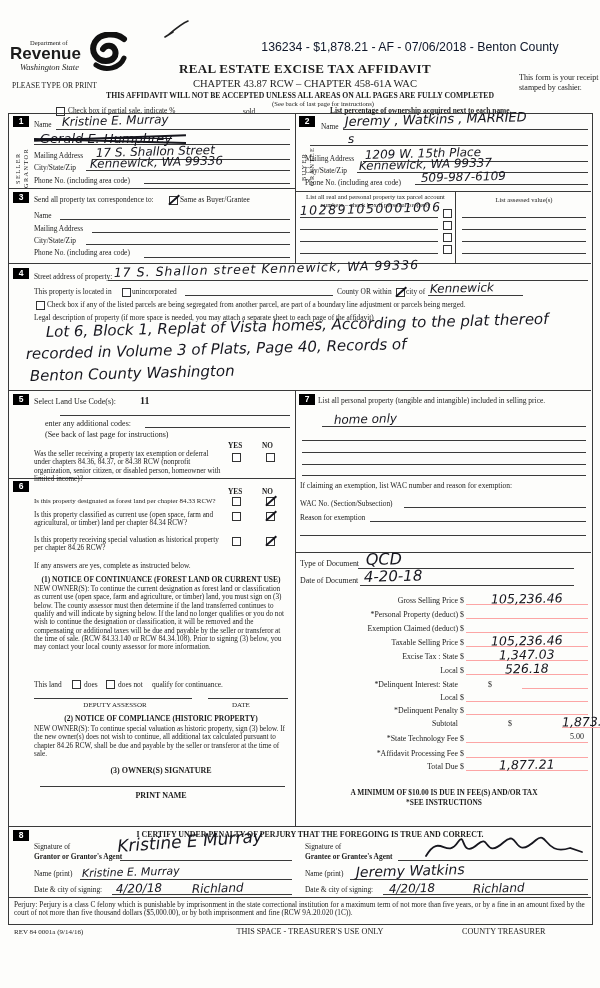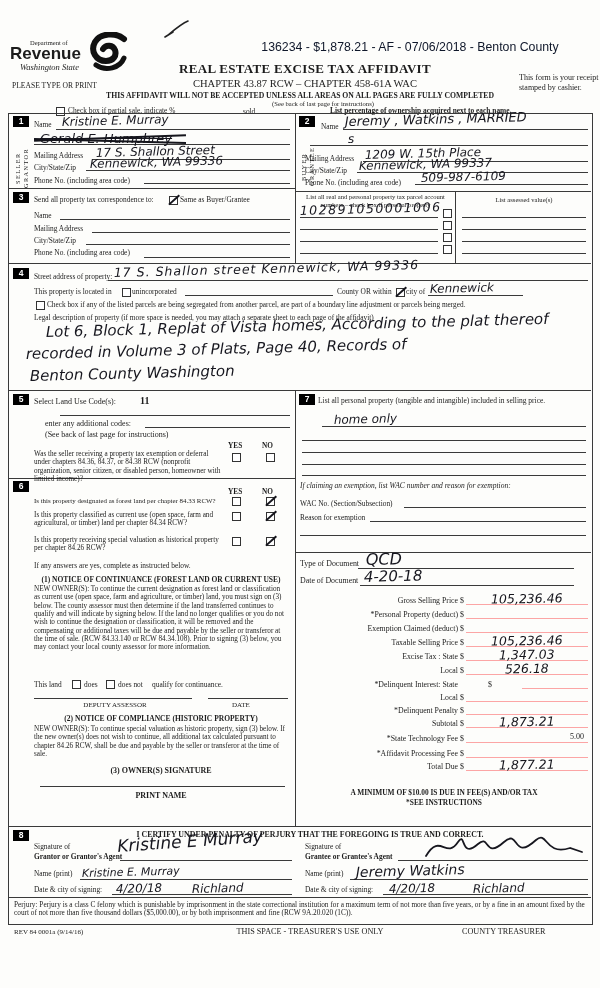--- a/index.html
+++ b/index.html
@@ -224,21 +224,21 @@
 
   <div class="badge" style="left:299px;top:394px;">7</div>
   <div class="abs" style="left:318px;top:396px;width:266px;font-size:7.5px;line-height:1.25;">List all personal property (tangible and intangible) included in selling price.</div>
   <div class="fl" style="left:322px;top:412px;width:264px;height:14px;">
       <span class="hw hw12 abs" style="left:12px;top:1px;">home only</span>
     </div>
   <div class="fl" style="left:302px;top:432px;width:284px;height:8px;"></div>
   <div class="fl" style="left:302px;top:444px;width:284px;height:8px;"></div>
   <div class="fl" style="left:302px;top:456px;width:284px;height:8px;"></div>
   <div class="fl" style="left:302px;top:467px;width:284px;height:8px;"></div>
-  <div class="abs" style="left:300px;top:481px;width:288px;font-size:7.5px;font-style:italic;">If claiming an exemption, list WAC number and reason for exemption:</div>
+  <div class="abs" style="left:300px;top:481px;width:288px;font-size:7.5px;">If claiming an exemption, list WAC number and reason for exemption:</div>
   <div class="abs lbl" style="left:300px;top:499px;">WAC No. (Section/Subsection)</div>
   <div class="fl" style="left:404px;top:499px;width:182px;height:8px;"></div>
   <div class="abs lbl" style="left:300px;top:513px;">Reason for exemption</div>
   <div class="fl" style="left:370px;top:513px;width:216px;height:8px;"></div>
   <div class="fl" style="left:300px;top:527px;width:286px;height:8px;"></div>
 
   <div class="abs" style="left:300px;top:559px;font-size:7.9px;">Type of Document</div>
   <div class="fl" style="left:358px;top:550px;width:216px;height:18px;">
       <span class="hw abs" style="left:8px;top:0px;font-size:16px;">QCD</span>
     </div>
@@ -285,21 +285,21 @@
   <div class="finrow" style="top:688px;">
       <span class="finlabel">Local</span>
       <span class="dollar">$</span>
       <span class="finline"><span class="hw-fin"></span></span>
     </div>
   <div class="finrow" style="top:701px;">
       <span class="finlabel">*Delinquent Penalty</span>
       <span class="dollar">$</span>
       <span class="finline"><span class="hw-fin"></span></span>
     </div>
-  <div class="finrow" style="top:714px;">
+  <div class="finrow" style="top:714px;gap:48px;">
       <span class="finlabel">Subtotal</span>
       <span class="dollar">$</span>
       <span class="finline"><span class="hw-fin">1,873.21</span></span>
     </div>
   <div class="finrow" style="top:729px;">
       <span class="finlabel">*State Technology Fee</span>
       <span class="dollar">$</span>
       <span class="finline">
         <span class="typed-val">5.00</span>
       </span>

